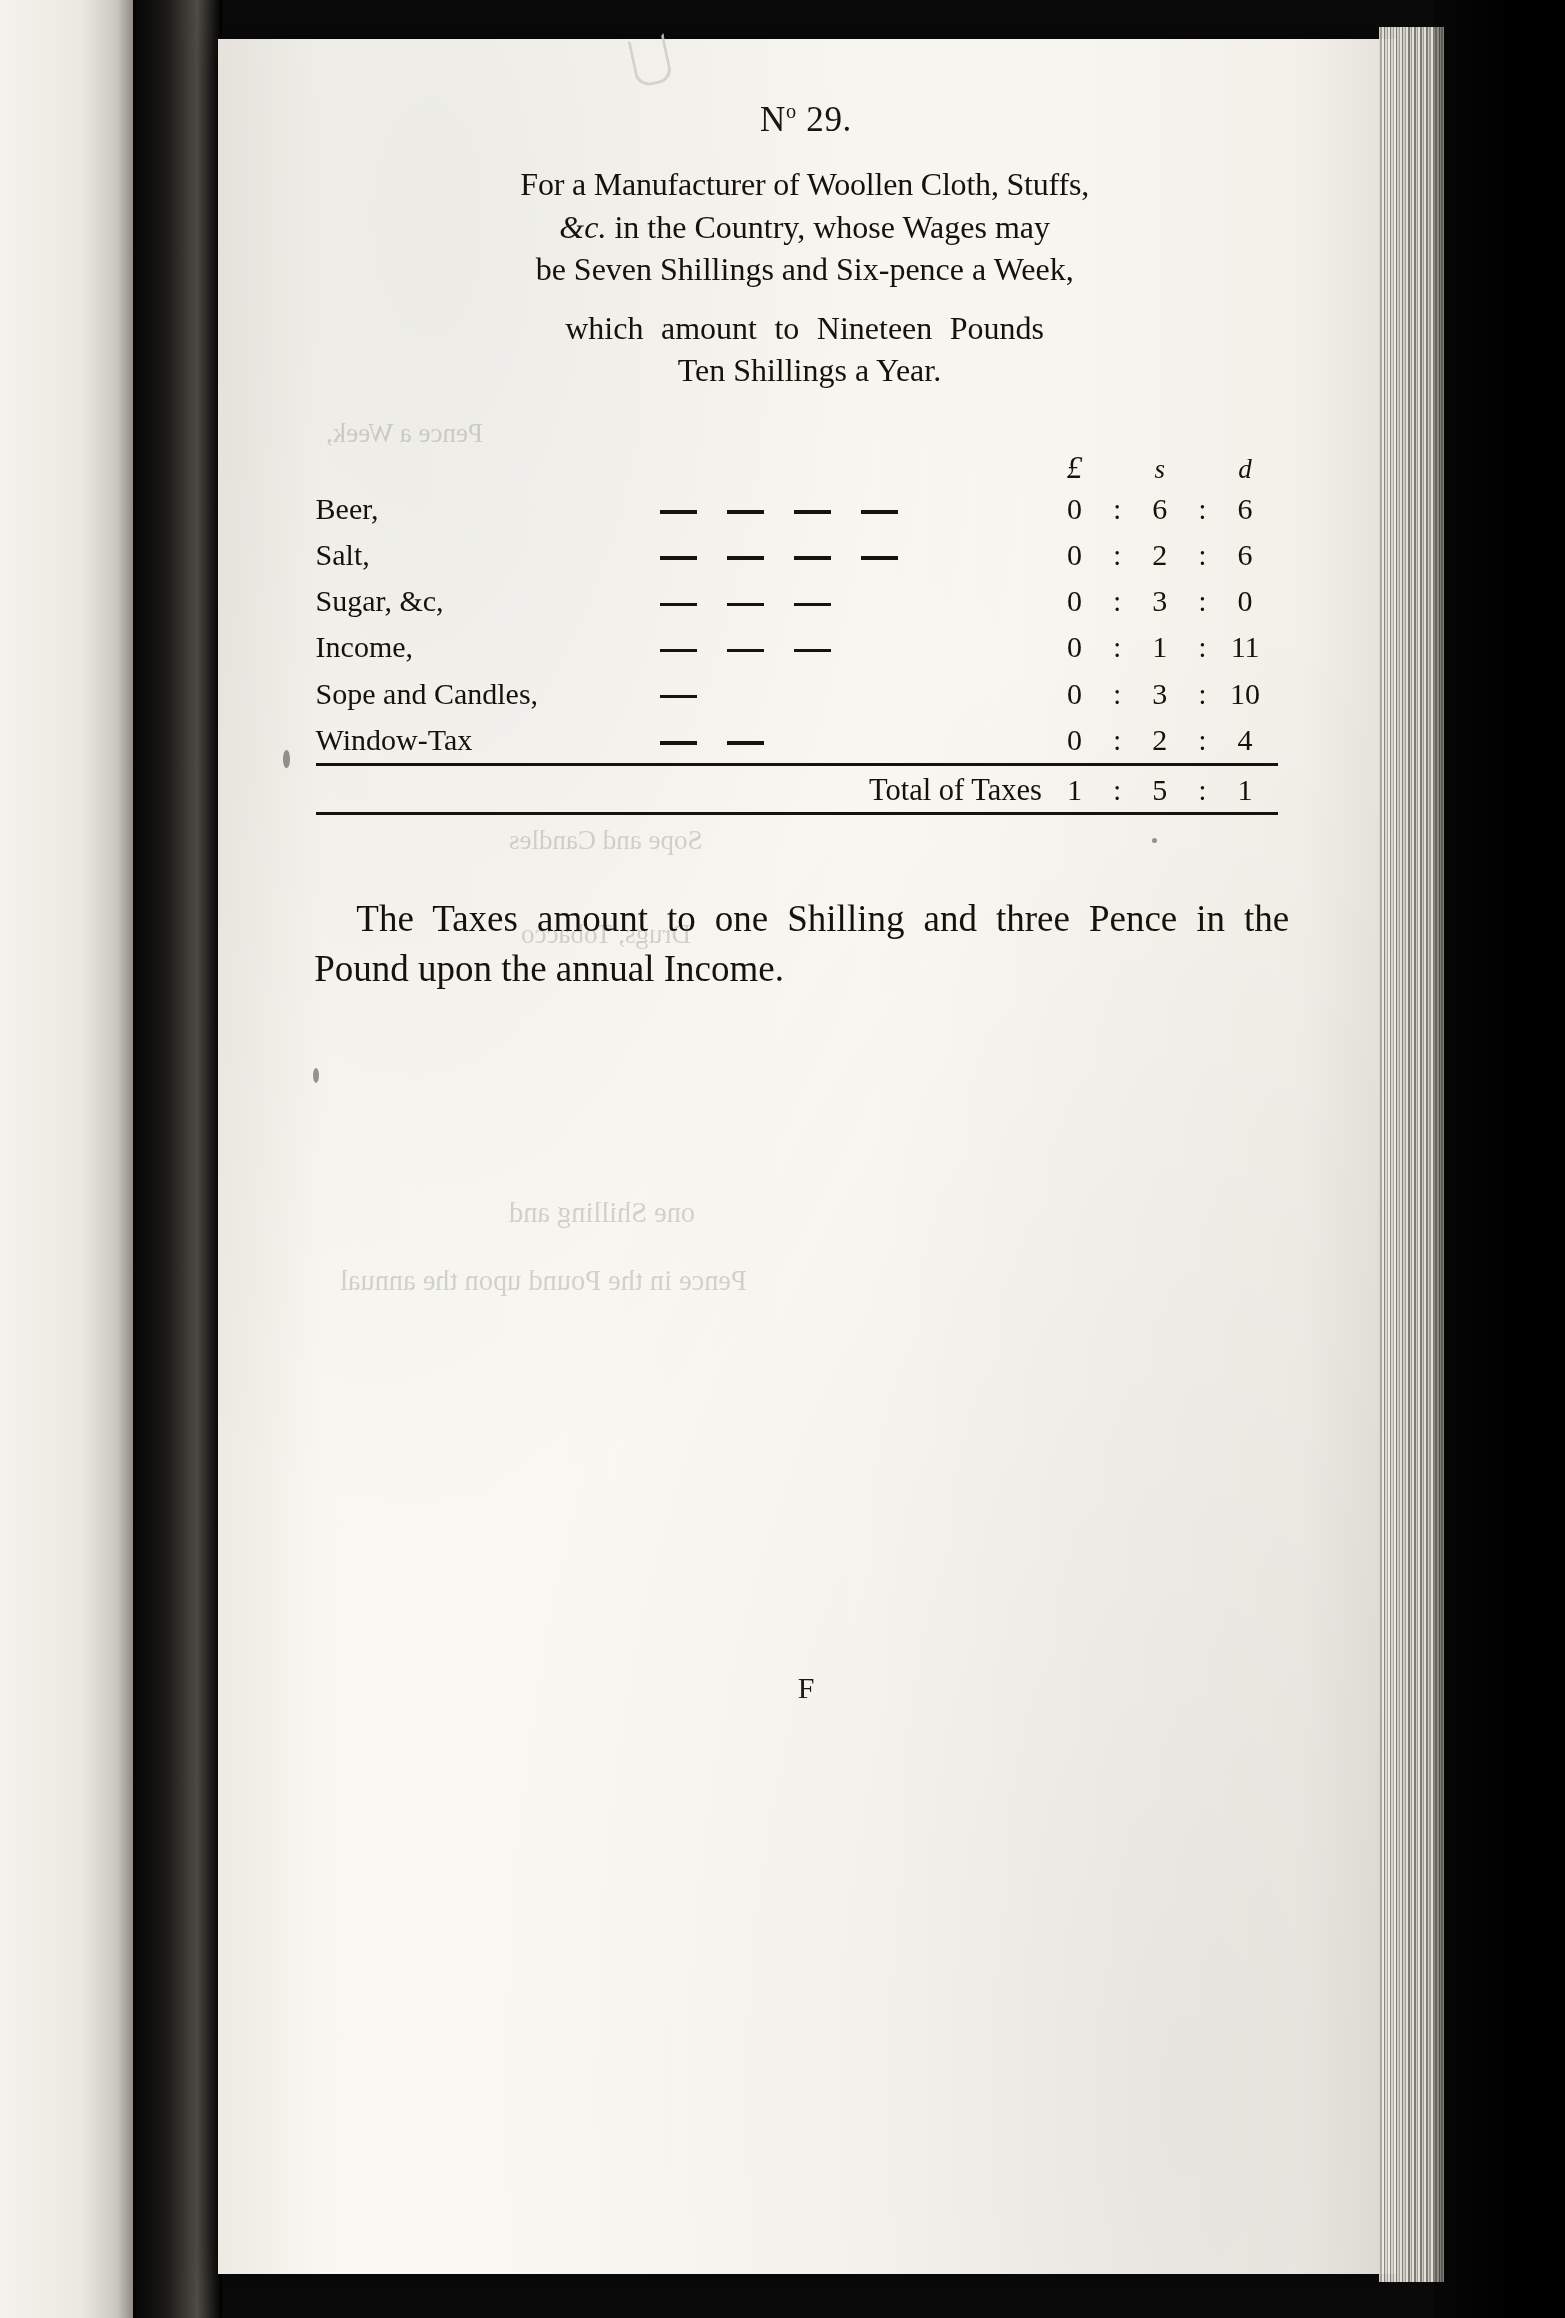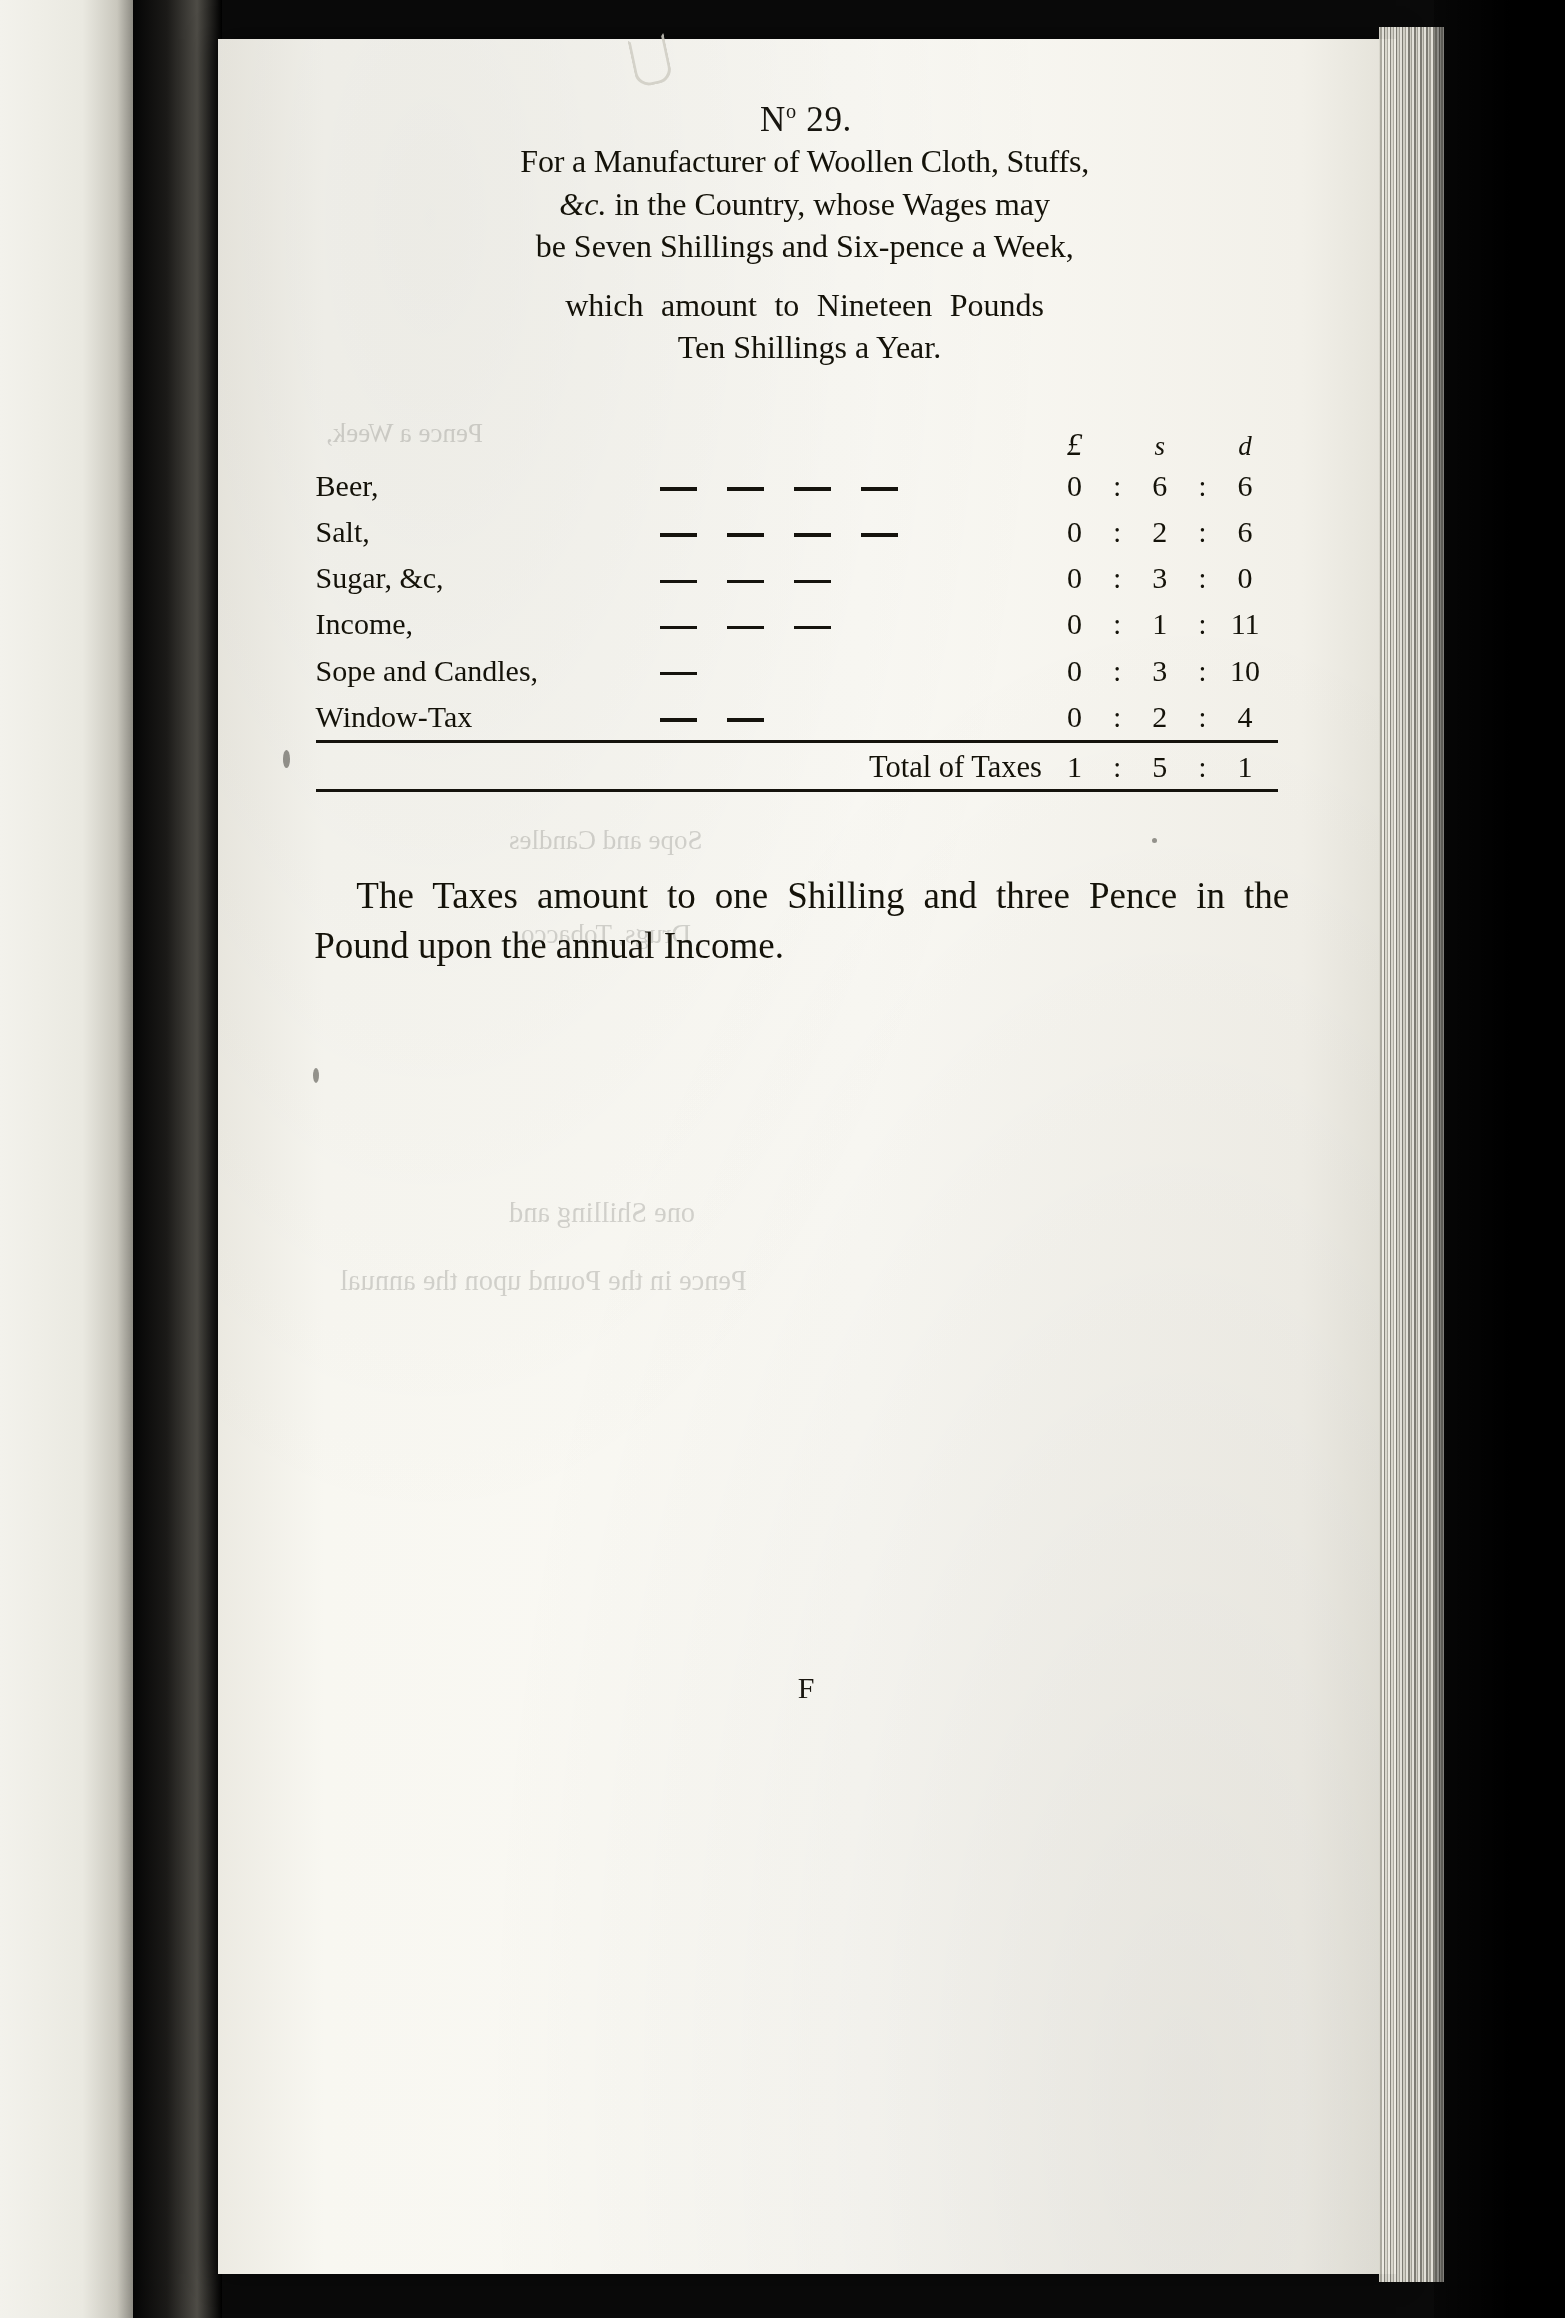--- a/index.html
+++ b/index.html
@@ -104,20 +104,21 @@
     position: absolute;
     left: 80px;
     top: 61px;
     width: 1016px;
   }
   .number-head {
     text-align: center;
     font-size: 35px;
     letter-spacing: 0.7px;
     color: #17150f;
+    margin-bottom: 23px;
     font-family: "Liberation Serif", serif;
   }
   .number-head sup {
     font-size: 20.3px;
     vertical-align: super;
   }
   .headnote {
     font-size: 32px;
     line-height: 1.33;
     color: #141209;

